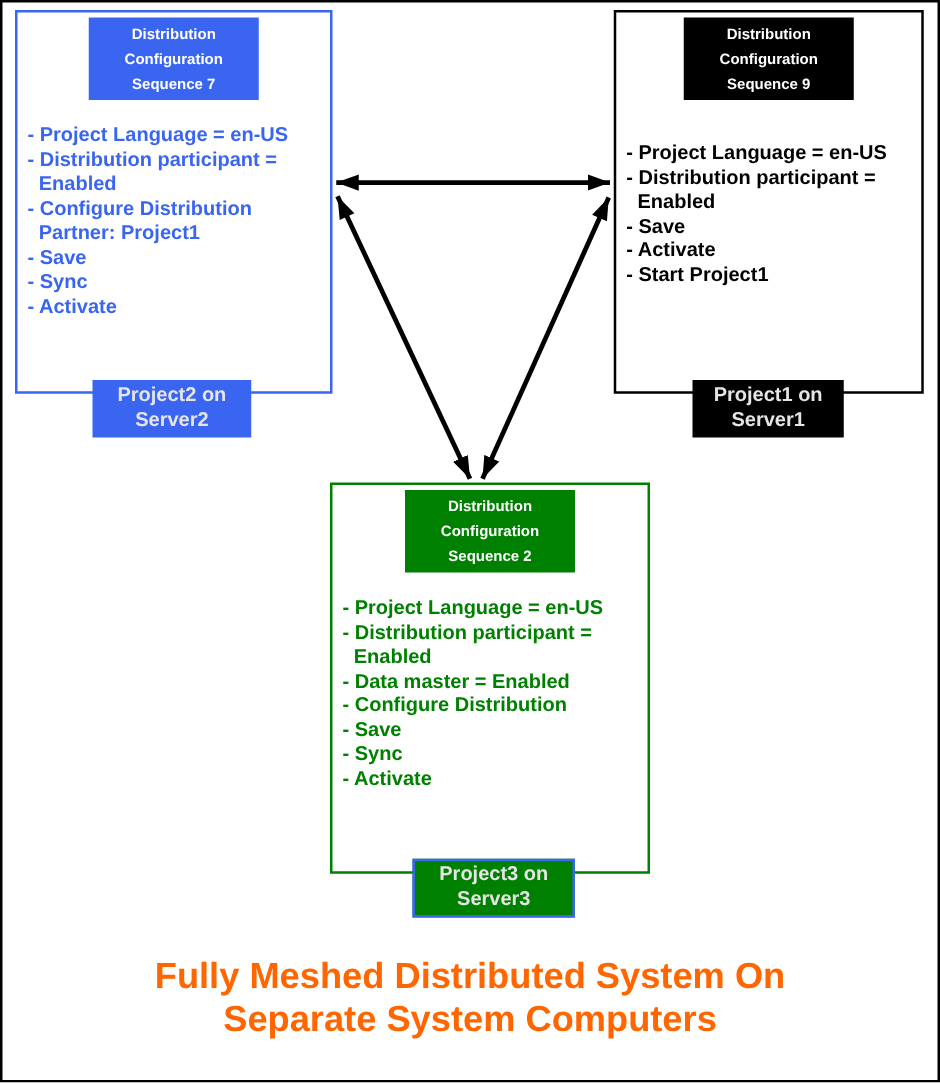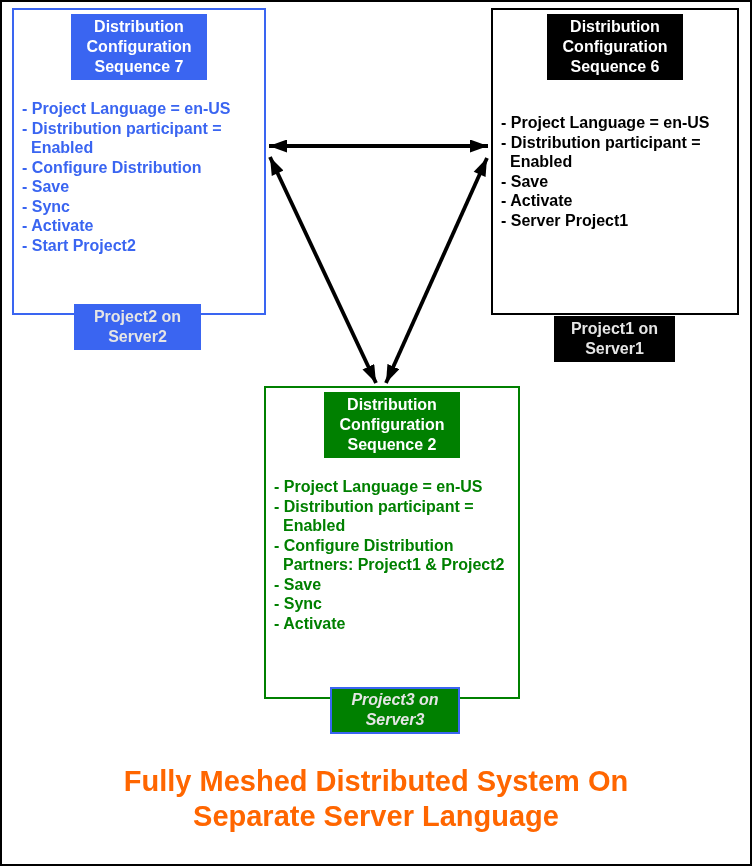--- a/index.html
+++ b/index.html
@@ -24,21 +24,21 @@
   #box-seq1 { left: 489px; top: 6px;   width: 248px; height: 307px; border-color: #000000; }
   #box-seq3 { left: 262px; top: 384px; width: 256px; height: 313px; border-color: #008000; }
 
   .seq-header {
     margin: 4px auto 0 auto;
     width: fit-content;
     min-width: 118px;
     padding: 3px 9px;
     text-align: center;
     color: #ffffff;
-    font-size: 16px;
+    font-size: 12px;
     line-height: 20px;
   }
   #box-seq2 .seq-header { background: #3A65F1; }
   #box-seq1 .seq-header { background: #000000; }
   #box-seq3 .seq-header { background: #008000; }
 
   .steps {
     margin-top: 19px;
     padding: 0 4px 0 8px;
     font-size: 16px;
@@ -55,23 +55,23 @@
     position: absolute;
     box-sizing: border-box;
     text-align: center;
     color: #e5e5e5;
     font-size: 16px;
     line-height: 20px;
     padding-top: 3px;
     z-index: 3;
   }
   #label-seq2 { left: 72px;  top: 302px; width: 127px; height: 46px; background: #3A65F1; }
-  #label-seq1 { left: 552px; top: 314px; width: 121px; height: 46px; background: #000000; }
+  #label-seq1 { left: 552px; top: 302px; width: 121px; height: 46px; background: #000000; }
   #label-seq3 { left: 328px; top: 685px; width: 130px; height: 47px; background: #008000;
-                border: 2px solid #3A65F1; padding-top: 1px; font-style: italic; }
+                border: 2px solid #3A65F1; padding-top: 1px; }
 
   .diagram-title {
     position: absolute;
     left: 0; right: 0;
     top: 762px;
     text-align: center;
     color: #FF6600;
     font-size: 29px;
     line-height: 35px;
     z-index: 2;
@@ -107,57 +107,57 @@
       <div>Distribution</div>
       <div>Configuration</div>
       <div>Sequence 7</div>
     </div>
     <div class="steps">
 
     <div class="step">- Project Language = en-US</div>
         <div class="step">- Distribution participant =</div>
         <div class="step indent">Enabled</div>
         <div class="step">- Configure Distribution</div>
+        <div class="step indent">Partner: Project1</div>
         <div class="step">- Save</div>
         <div class="step">- Sync</div>
         <div class="step">- Activate</div>
-        <div class="step">- Start Project2</div>
       </div>
   </div>
 
   <div class="seq-box" id="box-seq1">
     <div class="seq-header">
       <div>Distribution</div>
       <div>Configuration</div>
-      <div>Sequence 6</div>
+      <div>Sequence 9</div>
     </div>
     <div class="steps">
 
     <div class="step">- Project Language = en-US</div>
         <div class="step">- Distribution participant =</div>
         <div class="step indent">Enabled</div>
         <div class="step">- Save</div>
         <div class="step">- Activate</div>
-        <div class="step">- Server Project1</div>
+        <div class="step">- Start Project1</div>
       </div>
   </div>
 
   <div class="seq-box" id="box-seq3">
     <div class="seq-header">
       <div>Distribution</div>
       <div>Configuration</div>
       <div>Sequence 2</div>
     </div>
     <div class="steps">
 
     <div class="step">- Project Language = en-US</div>
         <div class="step">- Distribution participant =</div>
         <div class="step indent">Enabled</div>
+        <div class="step">- Data master = Enabled</div>
         <div class="step">- Configure Distribution</div>
-        <div class="step indent">Partners: Project1 &amp; Project2</div>
         <div class="step">- Save</div>
         <div class="step">- Sync</div>
         <div class="step">- Activate</div>
       </div>
   </div>
 
   <div class="server-label" id="label-seq2">
     <div>Project2 on</div>
     <div>Server2</div>
   </div>
@@ -165,16 +165,16 @@
     <div>Project1 on</div>
     <div>Server1</div>
   </div>
   <div class="server-label" id="label-seq3">
     <div>Project3 on</div>
     <div>Server3</div>
   </div>
 
   <div class="diagram-title">
     <div>Fully Meshed Distributed System On</div>
-    <div>Separate Server Language</div>
+    <div>Separate System Computers</div>
   </div>
 
 </div>
 
 </body></html>

